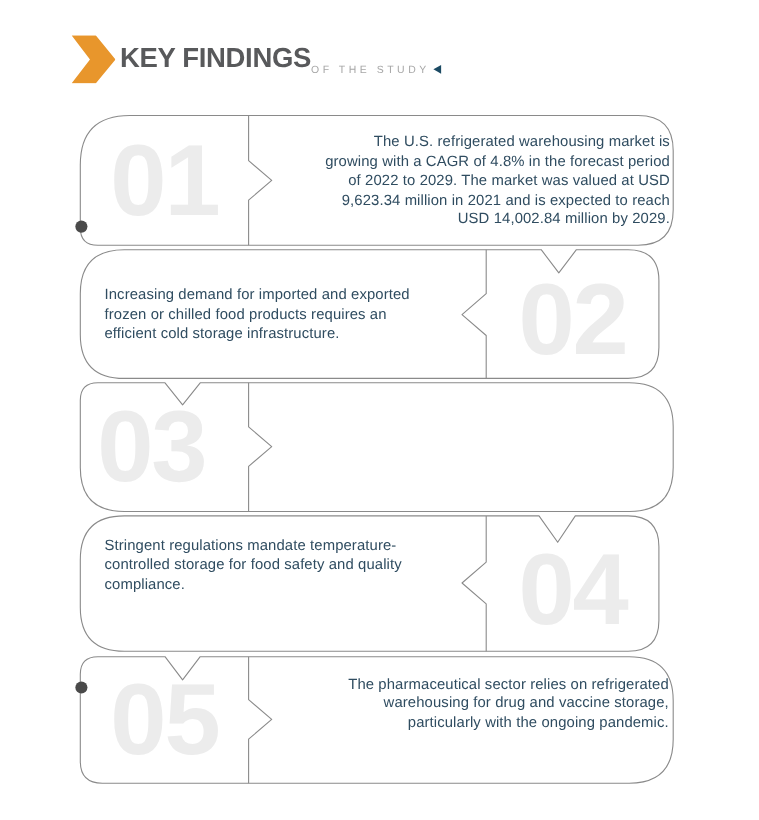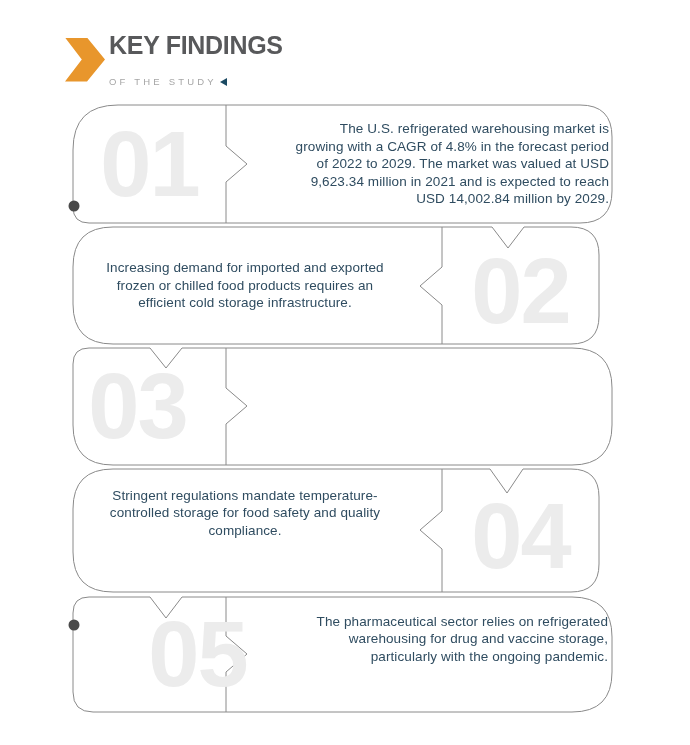--- a/index.html
+++ b/index.html
@@ -6,21 +6,21 @@
   .canvas{
     position:relative;width:690px;height:745px;background:#ffffff;overflow:hidden;
     font-family:"Liberation Sans", sans-serif;
   }
   
   .header{position:absolute;left:65px;top:32px;display:flex;align-items:center;gap:4px;}
   .logo-arrow{
     width:40px;height:44px;background:#E8962C;flex:0 0 auto;
     clip-path:polygon(0% 0%, 55% 0%, 100% 50%, 55% 100%, 0% 100%, 42% 50%);
   }
-  .titles{display:flex;flex-direction:column;justify-content:flex-end;}
+  .titles{display:flex;justify-content:flex-end;}
   .title{
     margin:0;font-size:25px;line-height:26px;font-weight:700;color:#58595B;
     letter-spacing:-0.3px;
   }
   .subtitle-row{display:flex;align-items:center;gap:3px;margin-top:18px;}
   .subtitle{
     font-size:9.5px;color:#A6A6A6;letter-spacing:3.2px;font-weight:400;
   }
   .accent-mark{
     width:0;height:0;border-top:4px solid transparent;border-bottom:4px solid transparent;
@@ -33,33 +33,33 @@
   
   .num{
     position:absolute;display:flex;align-items:center;justify-content:center;
     font-weight:700;font-size:92px;color:#ECECEC;letter-spacing:-2px;
     user-select:none;
   }
   .txt{
     position:absolute;display:flex;align-items:center;
     font-size:13.5px;line-height:17.5px;color:#2F4C60;letter-spacing:0.1px;
   }
-  .txt.right{text-align:center;justify-content:flex-end;}
+  .txt.right{text-align:left;justify-content:flex-end;}
   .txt.left{text-align:right;}
   .num.shift{transform:translateY(6px);}
   
   .f1-num{left:73px;top:105px;width:153px;height:118px;}
   .f1-txt{left:289px;top:105px;width:320px;height:118px;}
   .f2-num{left:442px;top:227px;width:157px;height:117px;text-align:right;}
   .f2-txt{left:95px;top:227px;width:300px;height:117px;}
   .f3-num{left:61px;top:348px;width:153px;height:117px;}
   .f3-txt{left:288px;top:348px;width:310px;height:117px;}
   .f4-num{left:442px;top:469px;width:157px;height:123px;text-align:center;}
   .f4-txt{left:95px;top:469px;width:300px;height:88px;}
-  .f5-num{left:73px;top:597px;width:153px;height:115px;margin-left:48px;}
+  .f5-num{left:73px;top:597px;width:153px;height:115px;}
   .f5-txt{left:288px;top:597px;width:320px;height:84px;}
 </style>
 </head>
 <body>
 
 <div class="canvas">
 
   <div class="header">
     <div class="logo-arrow"></div>
     <div class="titles">

